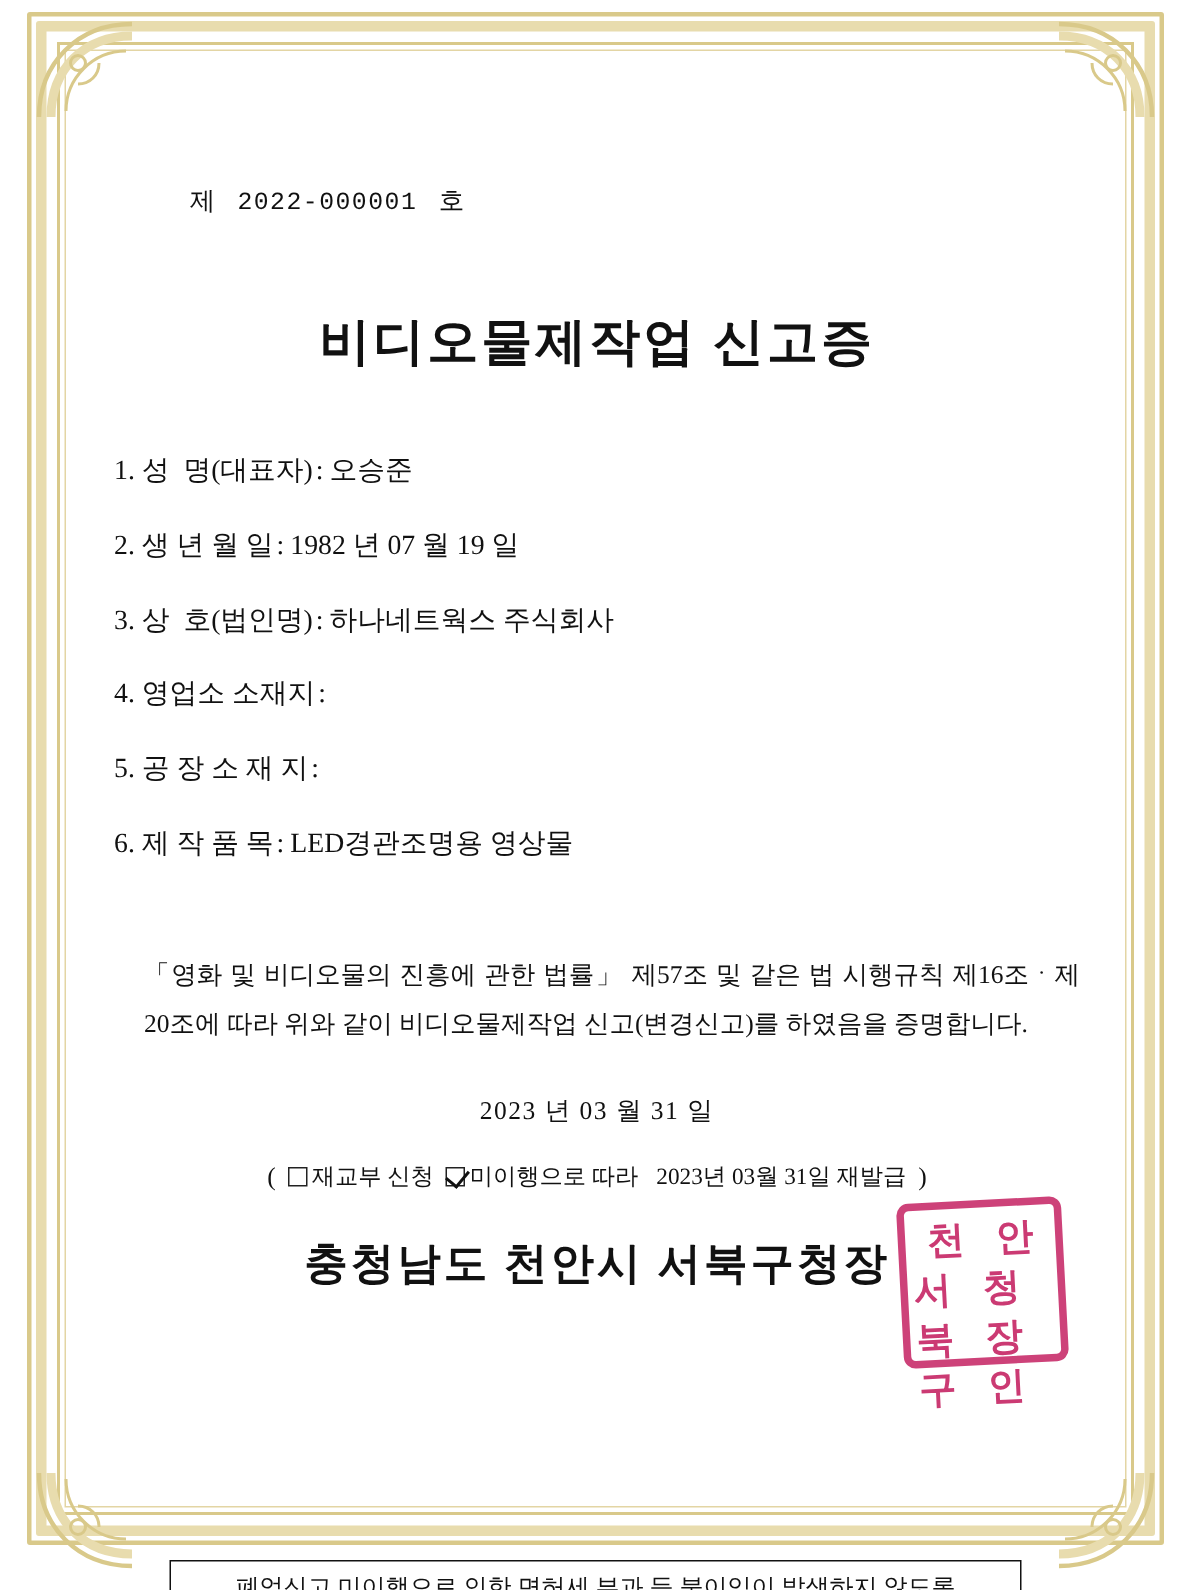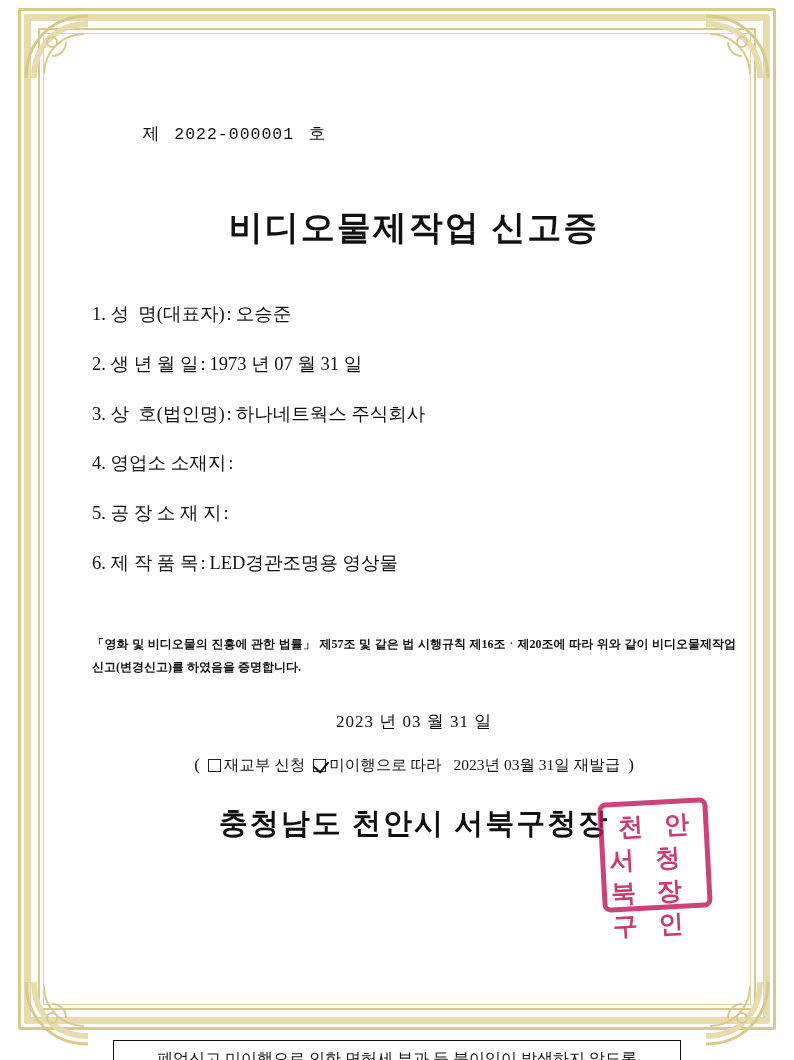--- a/index.html
+++ b/index.html
@@ -59,21 +59,21 @@
   }
   .corner svg { display:block; }
   .c-tl { left: 22px;  top: 12px; }
   .c-tr { right: 22px; top: 12px; transform: scaleX(-1); }
   .c-bl { left: 22px;  bottom: 12px; transform: scaleY(-1); }
   .c-br { right: 22px; bottom: 12px; transform: scale(-1,-1); }
 
   
   .content {
     position: absolute;
-    left: 76px; top: 56px;
+    left: 60px; top: 56px;
     width: 676px;
     height: 926px;
   }
 
   .doc-number {
     font-size: 17px;
     letter-spacing: 0.5px;
     margin-top: 46px;
     margin-left: 38px;
     white-space: pre;
@@ -114,26 +114,25 @@
     padding: 0 4px 0 2px;
   }
   .field-value {
     flex: 1 1 auto;
     max-width: 430px;
   }
   .field-value.wide { max-width: 432px; }
 
   .statement {
     margin-top: 56px;
-    margin-left: 16px;
+    margin-left: 36px;
     margin-right: 16px;
-    font-size: 12px;
+    font-size: 17px;
     line-height: 1.95;
     text-align: justify;
-    font-weight: bold;
   }
 
   .issue-date {
     text-align: center;
     font-size: 17px;
     letter-spacing: 1px;
     margin-top: 30px;
   }
 
   .checkline {
@@ -284,21 +283,21 @@
         <span class="field-label">1.</span>&nbsp;
         <span class="field-label">성  명(대표자)</span>
         <span class="field-colon">:</span>
         <span class="field-value">오승준</span>
       </div>
 
       <div class="field-row">
         <span class="field-label">2.</span>&nbsp;
         <span class="field-label">생 년 월 일</span>
         <span class="field-colon">:</span>
-        <span class="field-value">1973 년 07 월 31 일</span>
+        <span class="field-value">1982 년 07 월 19 일</span>
       </div>
 
       <div class="field-row">
         <span class="field-label">3.</span>&nbsp;
         <span class="field-label">상  호(법인명)</span>
         <span class="field-colon">:</span>
         <span class="field-value">하나네트웍스 주식회사</span>
       </div>
 
       <div class="field-row">

